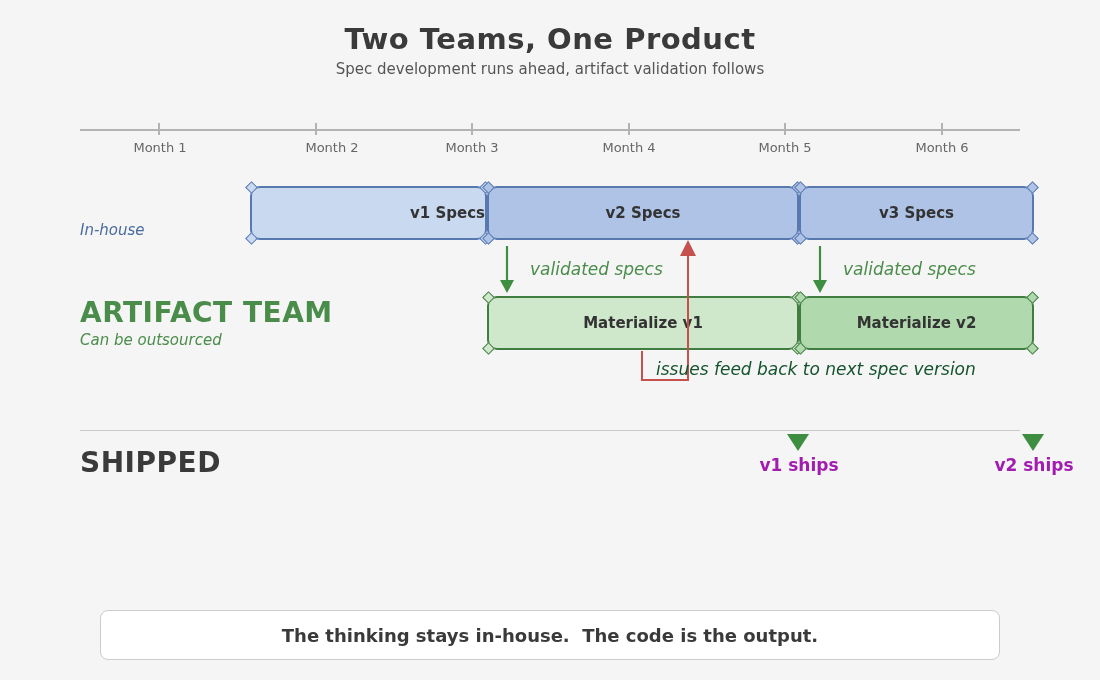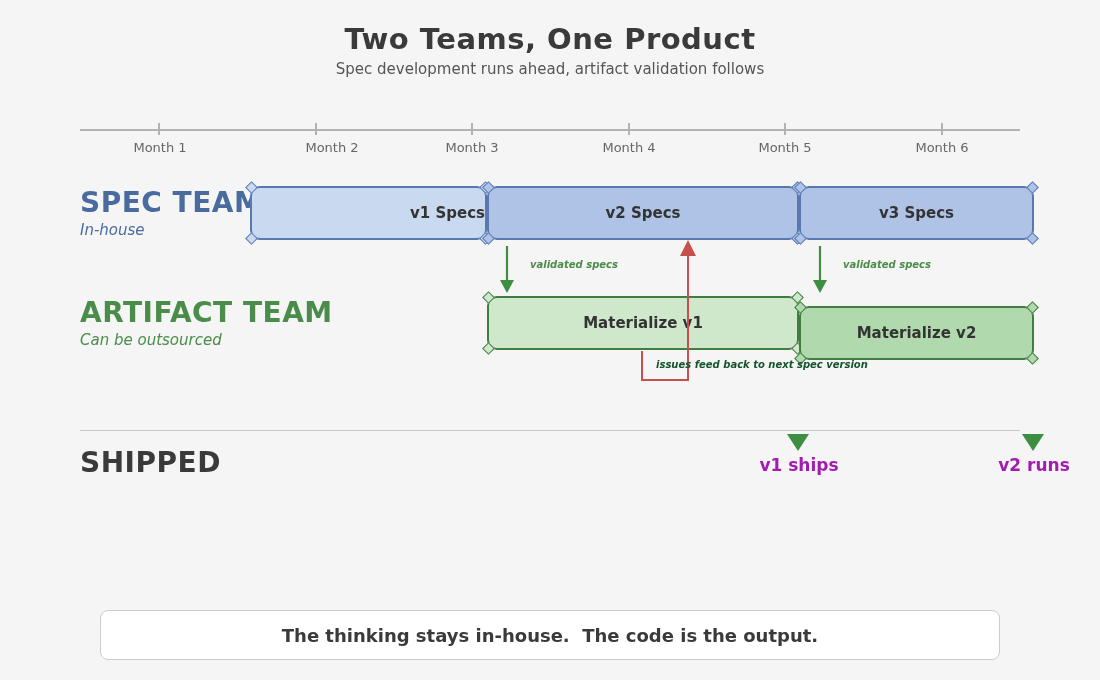--- a/index.html
+++ b/index.html
@@ -43,21 +43,21 @@
   
   .nib { position:absolute; width:9px; height:9px; box-sizing:border-box;
          transform:rotate(45deg); background-color:inherit;
          border:1.5px solid; border-color:inherit; }
   .nib-tl { left:-5px; top:-5px; }
   .nib-tr { right:-5px; top:-5px; }
   .nib-bl { left:-5px; bottom:-5px; }
   .nib-br { right:-5px; bottom:-5px; }
 
   
-  .annot { font-size:10px; font-style:italic; z-index:5; white-space:nowrap;font-weight:bold; }
+  .annot { font-size:17px; font-style:italic; z-index:5; white-space:nowrap; }
   .annot-red { color:#14532d; }
 
   
   .overlay { left:0; top:0; width:1100px; height:680px; z-index:4; pointer-events:none; }
 
   
   .ship-divider { left:80px; top:430px; width:940px; height:1px; background:#c9c9c9; }
   .shipped-title { left:80px; top:446px; font-size:28px; font-weight:bold; color:#3a3a3a; letter-spacing:0.5px; }
   .ship-label { top:455px; width:120px; text-align:center;
                 font-size:17px; font-weight:bold; color:#a21caf; z-index:5; }
@@ -83,21 +83,20 @@
   <div class="abs tick" style="left:628px"></div>
   <div class="abs tick" style="left:784px"></div>
   <div class="abs tick" style="left:941px"></div>
   <div class="abs tick-label" style="left:100px">Month 1</div>
   <div class="abs tick-label" style="left:272px">Month 2</div>
   <div class="abs tick-label" style="left:412px">Month 3</div>
   <div class="abs tick-label" style="left:569px">Month 4</div>
   <div class="abs tick-label" style="left:725px">Month 5</div>
   <div class="abs tick-label" style="left:882px">Month 6</div>
 
-  <div class="abs lane-title blue" style="left:80px; top:186px;">SPEC TEAM</div>
   <div class="abs lane-sub blue" style="left:80px; top:221px;">In-house</div>
 
   <div class="box box-blue fill-blue-light" style="left:250px; top:186px; width:237px;justify-content:flex-end;">
     <span class="nib nib-tl"></span>
     <span class="nib nib-tr"></span>
     <span class="nib nib-bl"></span>
     <span class="nib nib-br"></span>
     <span>v1 Specs</span>
   </div>
   <div class="box box-blue fill-blue-dark" style="left:487px; top:186px; width:312px;">
@@ -118,21 +117,21 @@
   <div class="abs lane-title green" style="left:80px; top:296px;">ARTIFACT TEAM</div>
   <div class="abs lane-sub green" style="left:80px; top:331px;">Can be outsourced</div>
 
   <div class="box box-green fill-green-light" style="left:487px; top:296px; width:312px;">
     <span class="nib nib-tl"></span>
     <span class="nib nib-tr"></span>
     <span class="nib nib-bl"></span>
     <span class="nib nib-br"></span>
     <span>Materialize v1</span>
   </div>
-  <div class="box box-green fill-green-dark" style="left:799px; top:296px; width:235px;margin-top:10px;">
+  <div class="box box-green fill-green-dark" style="left:799px; top:296px; width:235px;">
     <span class="nib nib-tl"></span>
     <span class="nib nib-tr"></span>
     <span class="nib nib-bl"></span>
     <span class="nib nib-br"></span>
     <span>Materialize v2</span>
   </div>
 
   <svg class="abs overlay" viewBox="0 0 1100 680">
     <g>
       <line x1="507" y1="246" x2="507" y2="281" stroke="#3e8e41" stroke-width="2.2"></line>
@@ -154,19 +153,19 @@
     </g>
   </svg>
 
   <div class="abs annot green" style="left:530px; top:259px;">validated specs</div>
   <div class="abs annot green" style="left:843px; top:259px;">validated specs</div>
   <div class="abs annot annot-red" style="left:656px; top:359px;">issues feed back to next spec version</div>
 
   <div class="abs ship-divider"></div>
   <div class="abs shipped-title">SHIPPED</div>
   <div class="abs ship-label" style="left:739px;">v1 ships</div>
-  <div class="abs ship-label" style="left:974px;">v2 runs</div>
+  <div class="abs ship-label" style="left:974px;">v2 ships</div>
 
   <div class="abs footer-box">
     <span class="footer-text">The thinking stays in-house.  The code is the output.</span>
   </div>
 
 </div>
 
 </body></html>

